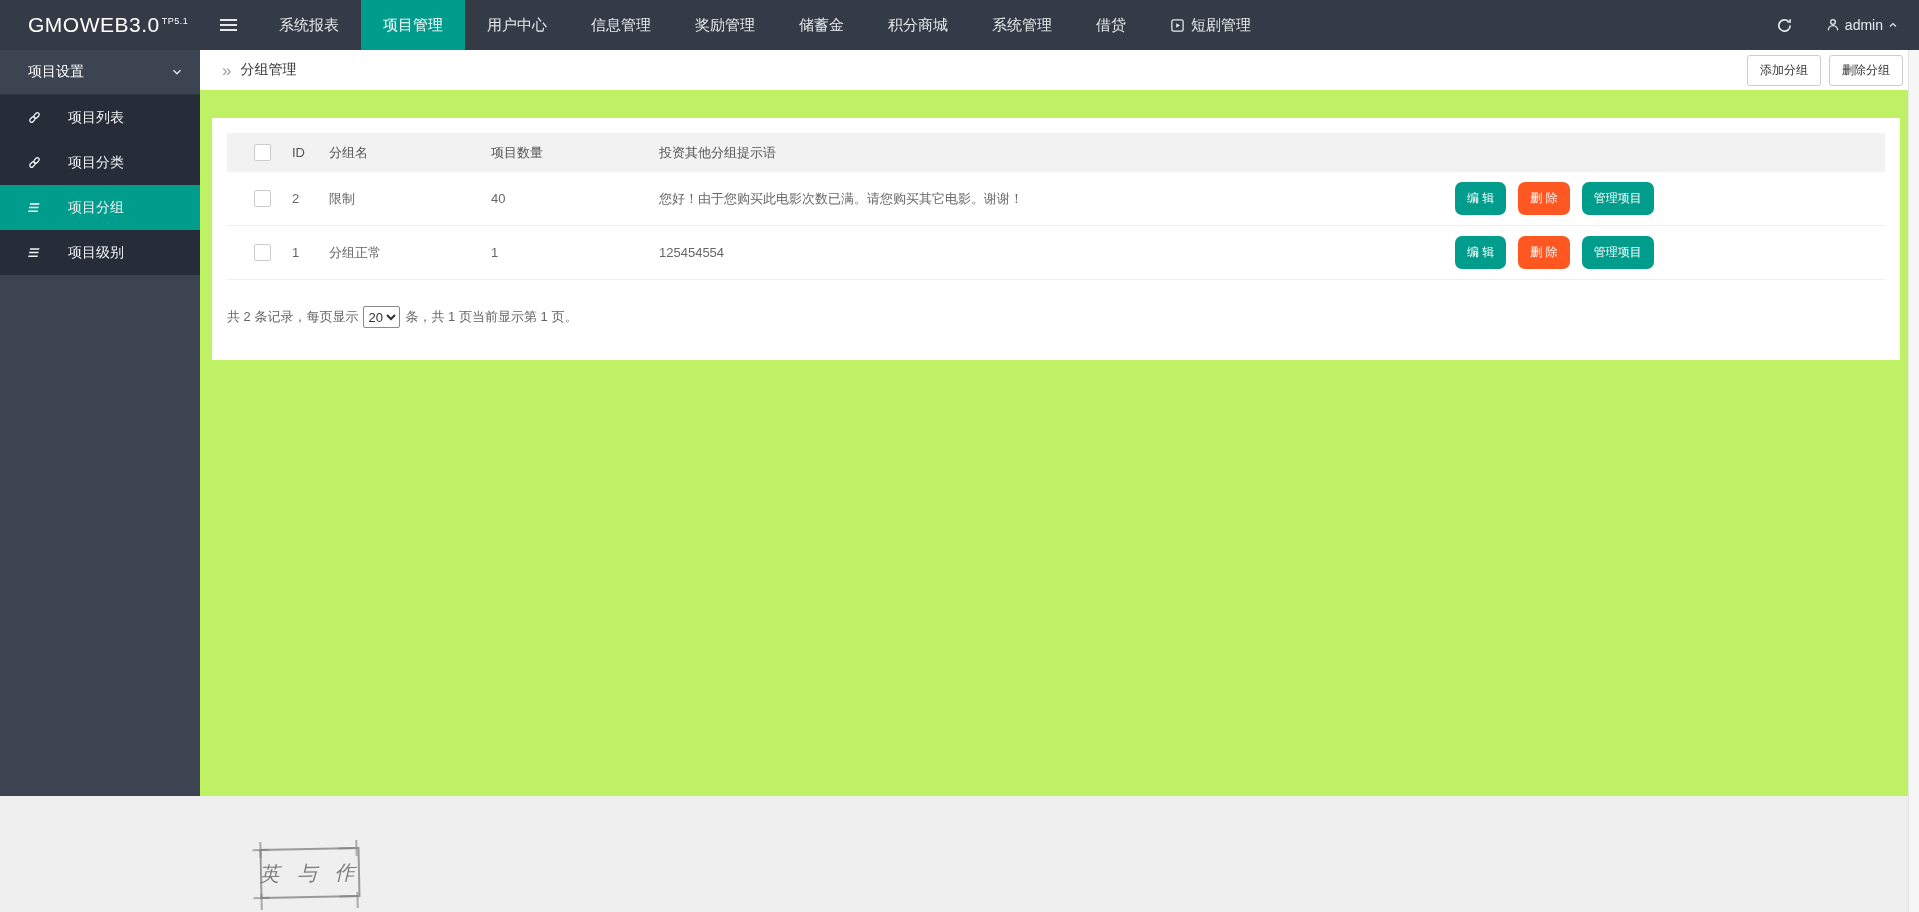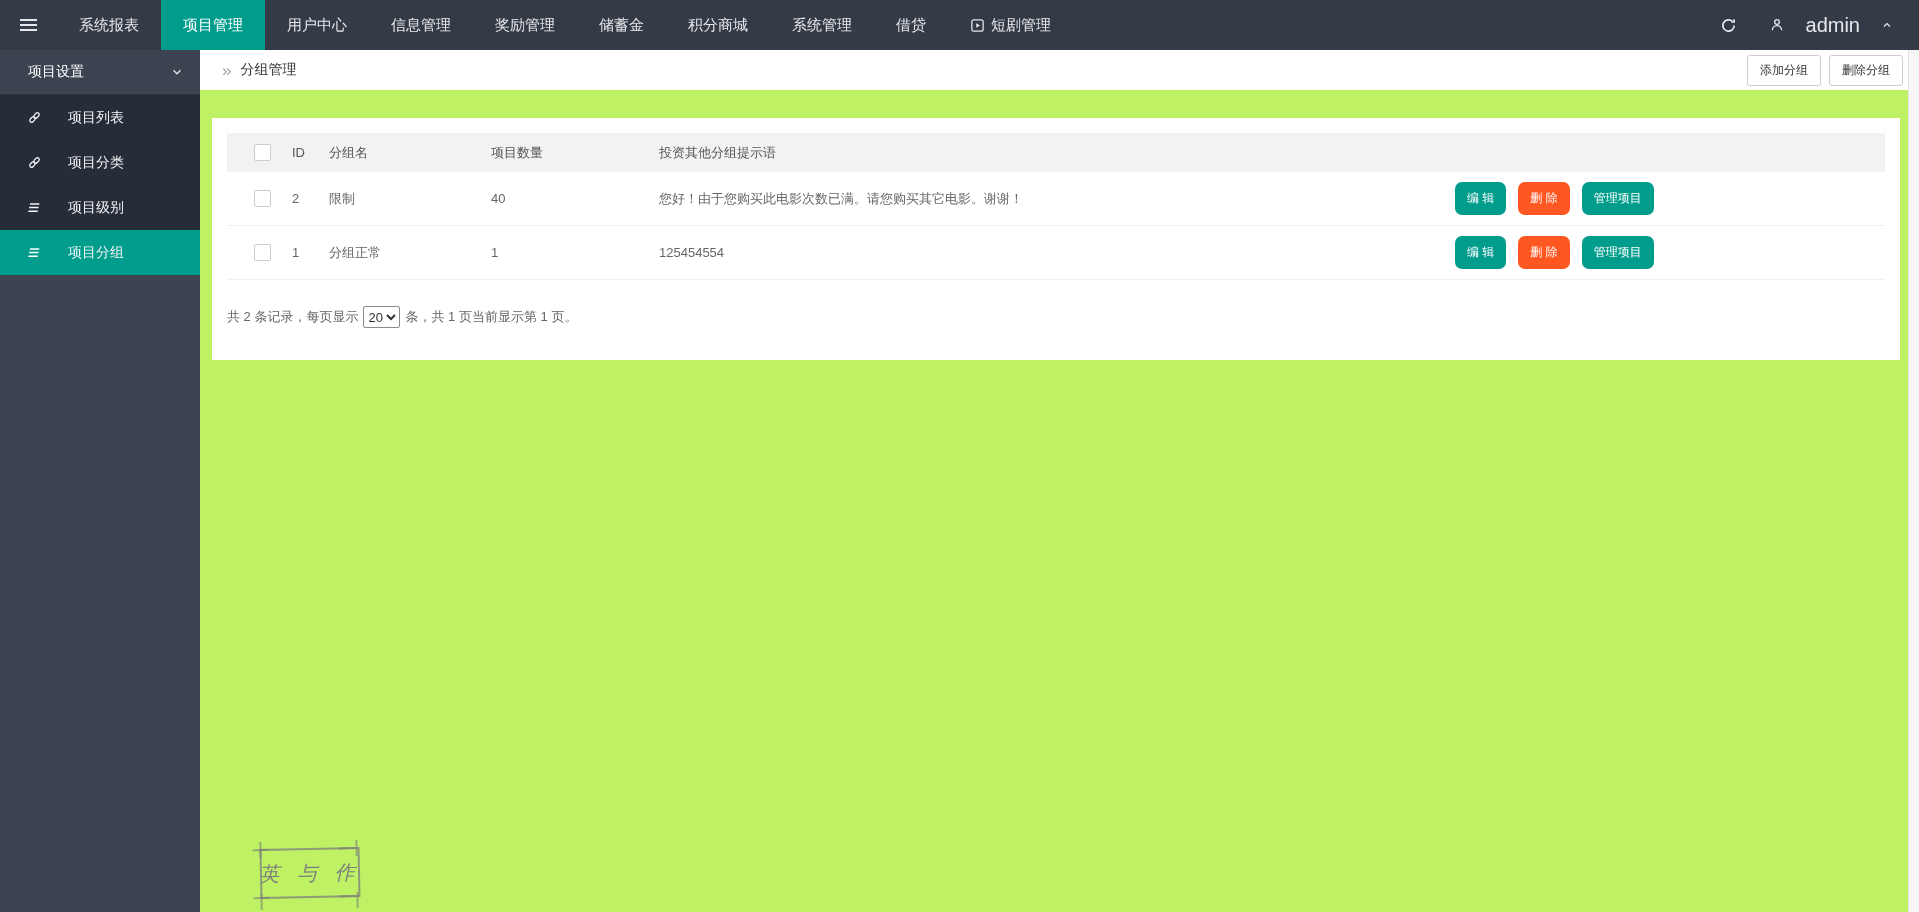--- a/index.html
+++ b/index.html
@@ -12,25 +12,25 @@
   .logo { font-size:21px; color:#fff; letter-spacing:.5px; white-space:nowrap; }
   .logo sup { font-size:9px; margin-left:2px; }
   .nav-toggle { width:57px; display:flex; align-items:center; justify-content:center; cursor:pointer; }
   .bars { width:17px; }
   .bars span { display:block; height:2px; background:#e6e9ec; margin:3px 0; }
   .nav-item { display:flex; align-items:center; padding:6px 22px; font-size:15px; cursor:pointer; white-space:nowrap; }
   .nav-item.active { background:#009c8c; color:#fff; }
   .nav-item .play-ic { margin-right:6px; display:inline-flex; }
   .topbar .spacer { flex:1; }
   .icon-btn { display:flex; align-items:center; padding:0 20px; cursor:pointer; }
-  .user-box { display:flex; align-items:center; gap:21px; padding:0 26px 0 12px; font-size:20px; cursor:pointer; }
+  .user-box { display:flex; align-items:center; gap:4px; padding:0 20px 0 12px; font-size:14px; cursor:pointer; }
   svg.ic { display:block; }
 
   
-  .shell { display:flex; height:862px;justify-content:space-between; }
+  .shell { display:flex; height:746px;justify-content:space-between; }
 
   
   .sidebar { width:200px; background:#3b4450; color:#fff; flex-shrink:0; }
   .side-header { height:45px; display:flex; align-items:center; padding:0 16px 0 28px;
     font-size:14px; border-bottom:1px solid rgba(0,0,0,.22); cursor:pointer; }
   .side-header .sh-label { flex:1; }
   .side-group { background:#272d38; }
   .side-item { height:45px; display:flex; align-items:center; gap:26px; padding-left:27px;
     font-size:14px; color:#f2f4f6; cursor:pointer; }
   .side-item.active { background:#009c8c; }
@@ -78,20 +78,23 @@
   .stamp-text { font-size:20px; color:#7e7e7e; letter-spacing:6px; font-style:italic; white-space:nowrap; }
 
   
   .scroll-strip { position:absolute; right:0; top:50px; width:11px; height:862px;
     background:#f6f6f6; border-left:1px solid #e3e3e3; }
 </style>
 </head>
 <body>
 
 <div class="topbar">
+  <div class="logo-box">
+    <span class="logo"><span>GMOWEB3.0</span><sup>TP5.1</sup></span>
+  </div>
   <div class="nav-toggle">
     <span class="bars">
         <span></span>
         <span></span>
         <span></span>
       </span>
   </div>
   <div class="nav-item">
       <span>系统报表</span>
     </div>
@@ -168,39 +171,39 @@
       </div>
       <div class="side-item">
         <svg class="ic" width="15" height="15" viewBox="0 0 24 24" fill="none" stroke="#f2f4f6" stroke-width="2">
             <g transform="rotate(-45 12 12)">
               <rect x="2.5" y="9" width="10" height="6" rx="3"></rect>
               <rect x="11.5" y="9" width="10" height="6" rx="3"></rect>
             </g>
           </svg>
         <span>项目分类</span>
       </div>
+      <div class="side-item active">
+        <svg class="ic" width="15" height="15" viewBox="0 0 24 24" fill="#ffffff">
+            <g transform="skewX(-12) translate(2 0)">
+              <rect x="4" y="5" width="15" height="2.4"></rect>
+              <rect x="4" y="10.8" width="15" height="2.4"></rect>
+              <rect x="4" y="16.6" width="15" height="2.4"></rect>
+            </g>
+          </svg>
+        <span>项目分组</span>
+      </div>
       <div class="side-item">
         <svg class="ic" width="15" height="15" viewBox="0 0 24 24" fill="#f2f4f6">
             <g transform="skewX(-12) translate(2 0)">
               <rect x="4" y="5" width="15" height="2.4"></rect>
               <rect x="4" y="10.8" width="15" height="2.4"></rect>
               <rect x="4" y="16.6" width="15" height="2.4"></rect>
             </g>
           </svg>
         <span>项目级别</span>
-      </div>
-      <div class="side-item active">
-        <svg class="ic" width="15" height="15" viewBox="0 0 24 24" fill="#ffffff">
-            <g transform="skewX(-12) translate(2 0)">
-              <rect x="4" y="5" width="15" height="2.4"></rect>
-              <rect x="4" y="10.8" width="15" height="2.4"></rect>
-              <rect x="4" y="16.6" width="15" height="2.4"></rect>
-            </g>
-          </svg>
-        <span>项目分组</span>
       </div>
     </div>
   </div>
 
   <div class="main">
     <div class="crumb-bar">
       <span class="crumb-caret">»</span>
       <span class="crumb-title">分组管理</span>
       <span class="spacer"></span>
       <button class="btn-light">添加分组</button>

